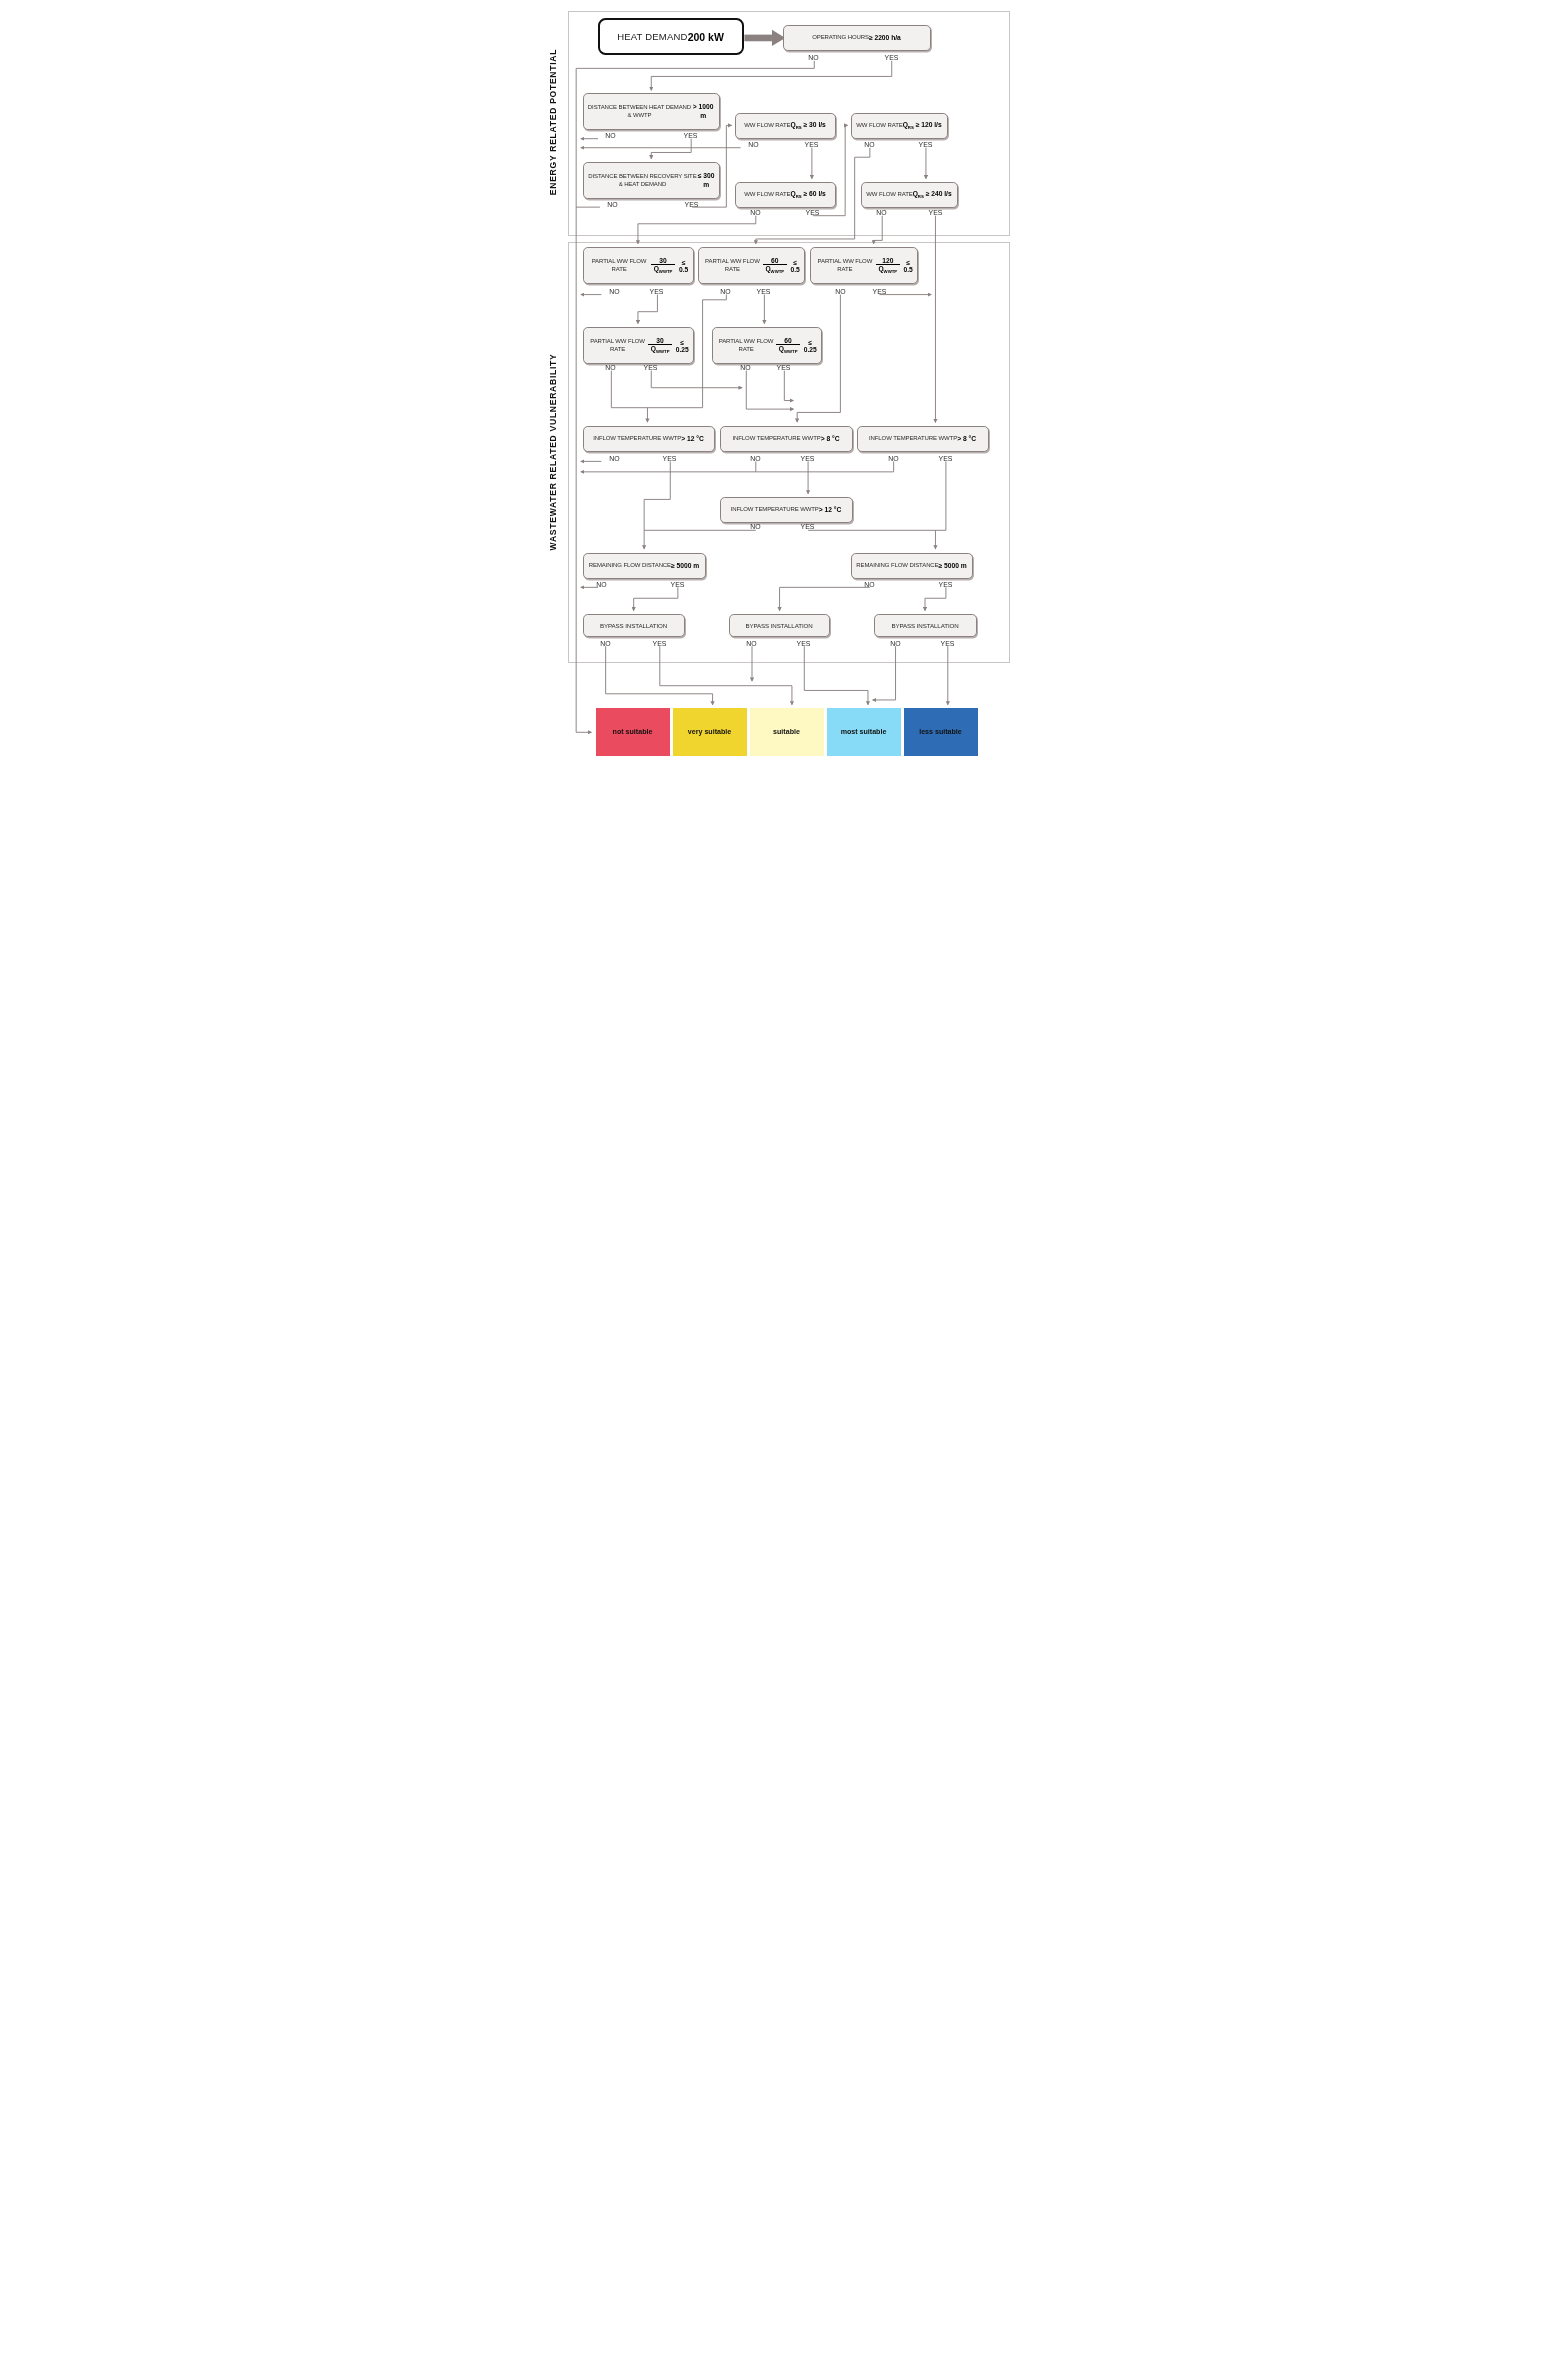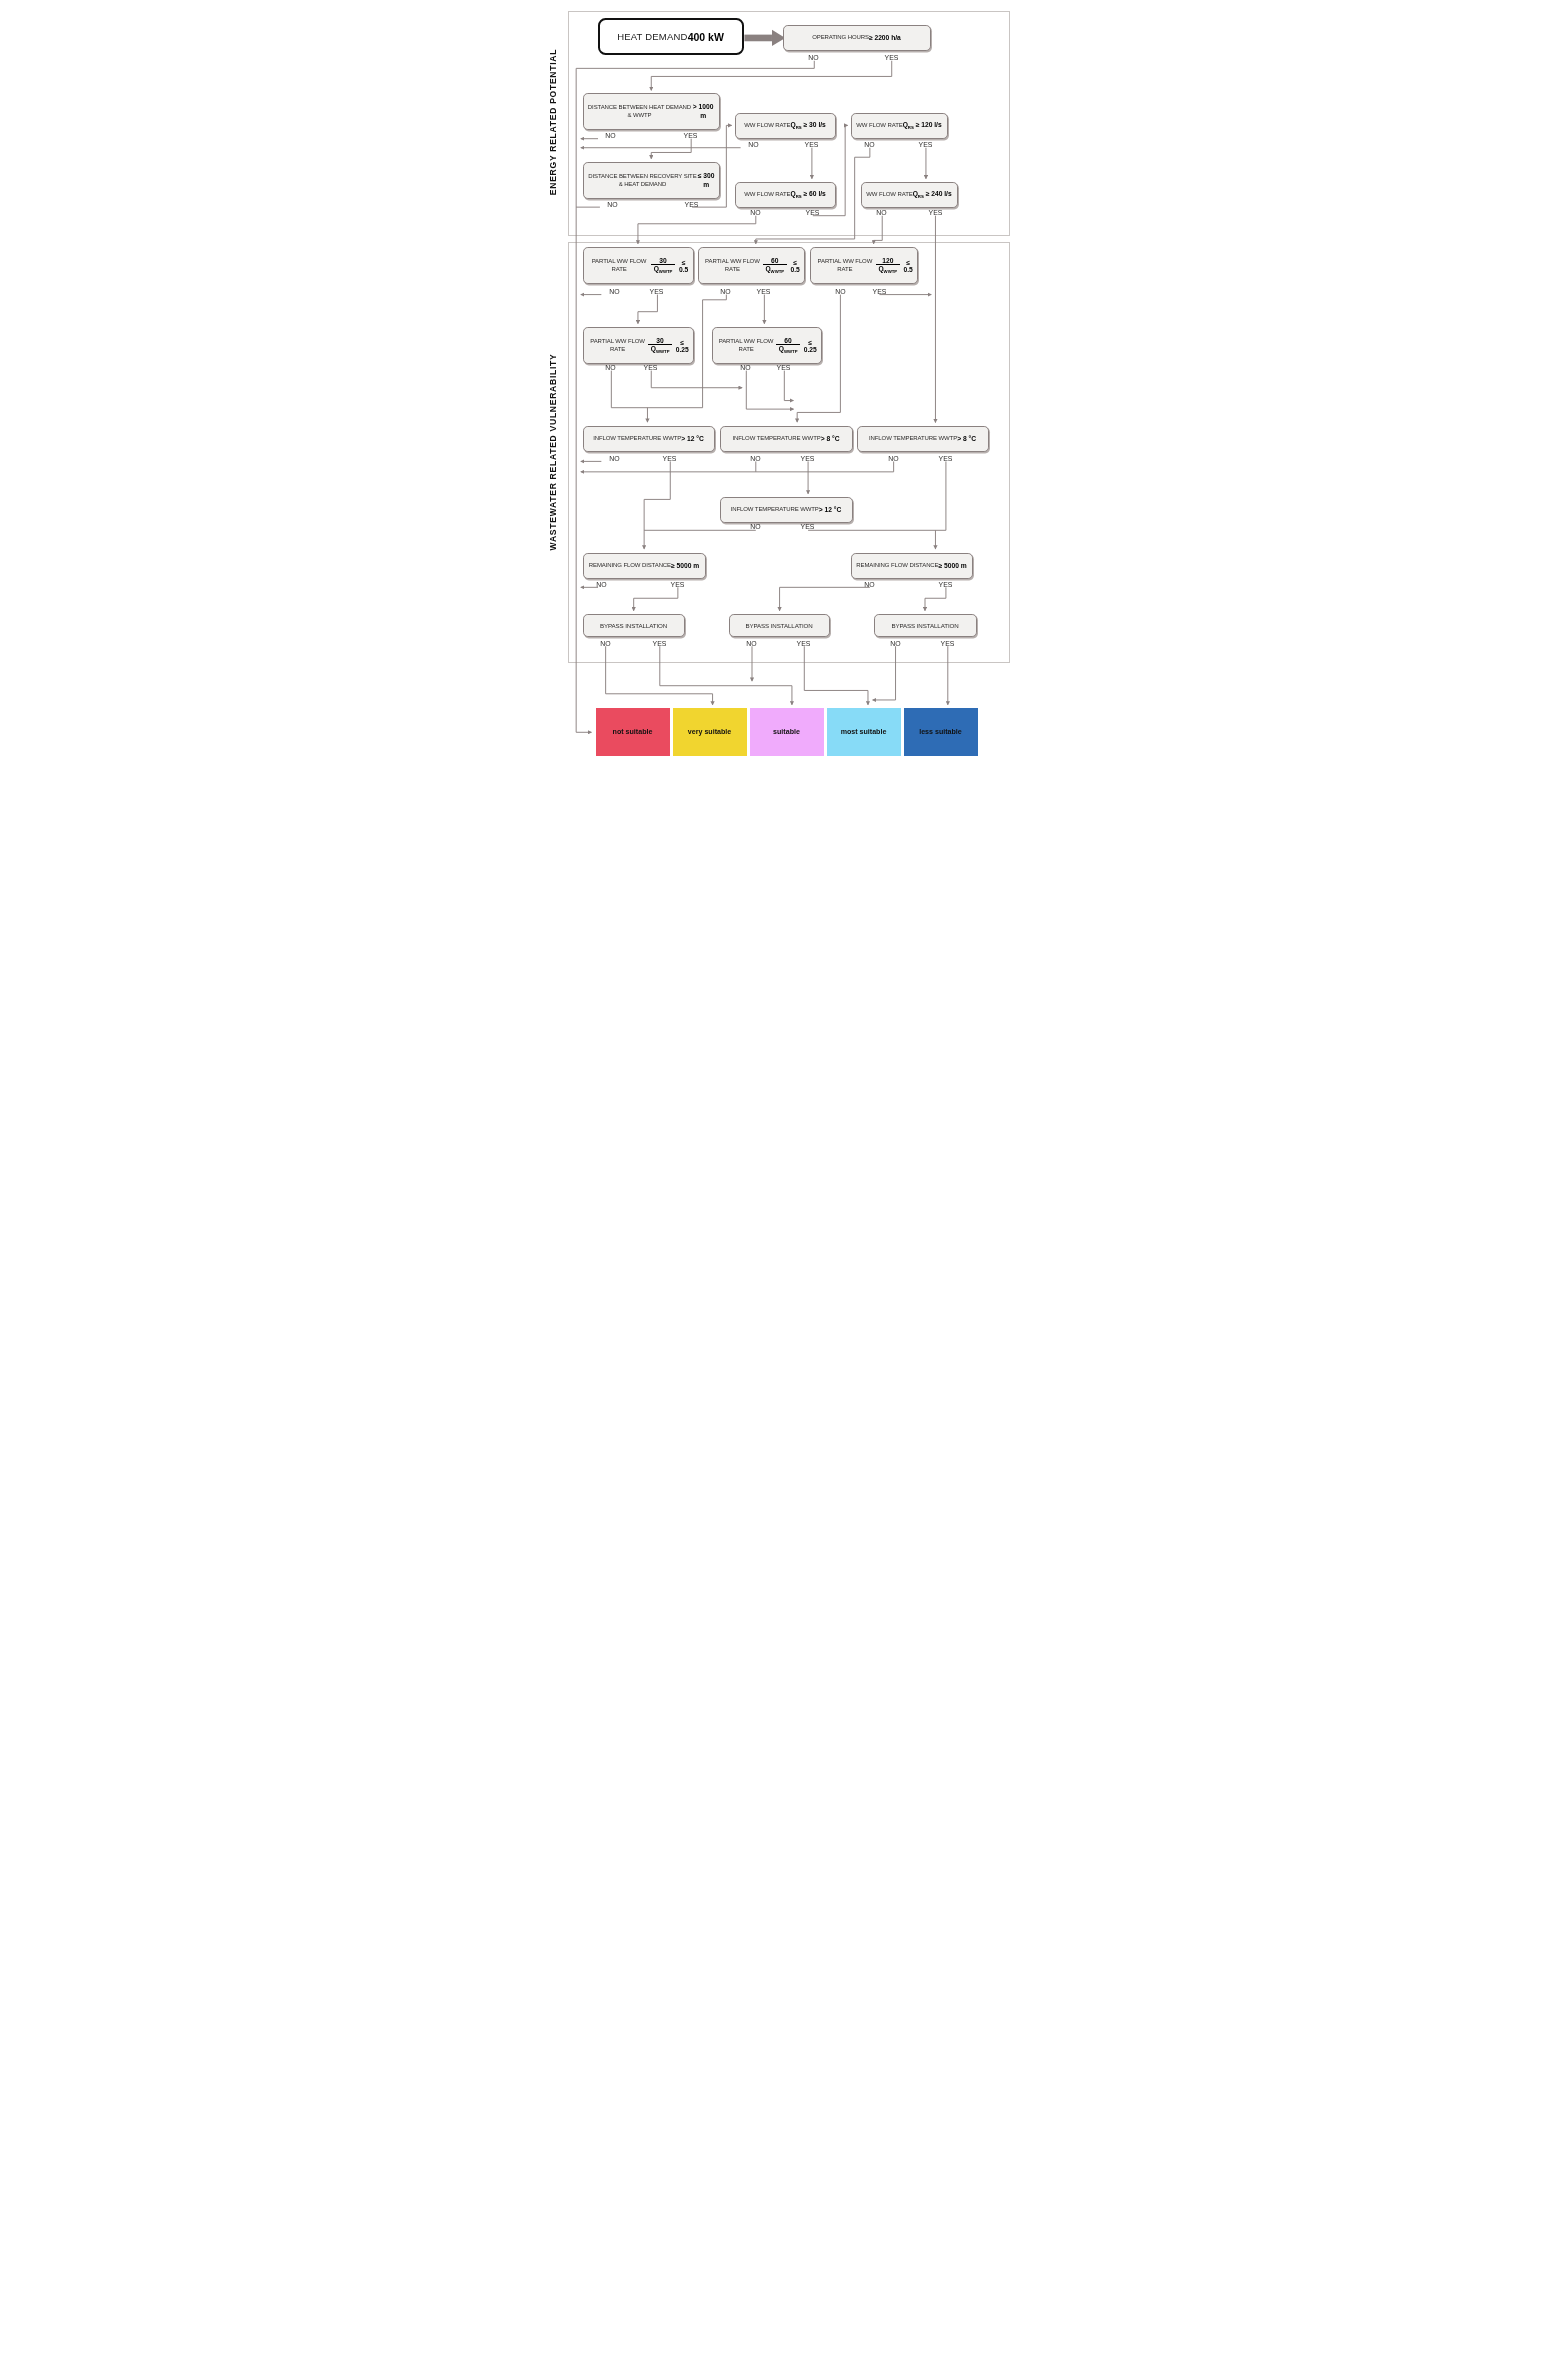--- a/index.html
+++ b/index.html
@@ -97,21 +97,21 @@
       <path d="M250,1359 V1442 H528 V1482" marker-end="url(#ah)"></path>
       <path d="M444,1359 V1432" marker-end="url(#ah)"></path>
       <path d="M554,1359 V1452 H688 V1482" marker-end="url(#ah)"></path>
       <path d="M746,1359 V1472 H698" marker-end="url(#ah)"></path>
       <path d="M856,1359 V1482" marker-end="url(#ah)"></path>
     </g>
   </svg>
 
   <div class="node start" style="left:57px;top:18px;width:146px;height:37px;">
     <div class="stitle">HEAT DEMAND</div>
-    <div class="sval">400 kW</div>
+    <div class="sval">200 kW</div>
   </div>
 
   <div class="node" style="left:242px;top:25px;width:148px;height:26px;">
     <div class="ntitle">OPERATING HOURS</div>
     <div class="nval">≥ 2200 h/a</div>
   </div>
 
   <div class="node" style="left:42px;top:93px;width:137px;height:37px;">
     <div class="ntitle">DISTANCE BETWEEN HEAT DEMAND &amp; WWTP</div>
     <div class="nval">&gt; 1000 m</div>
@@ -272,18 +272,18 @@
   <span class="br" style="left:405px;top:584px;">YES</span>
   <span class="br" style="left:65px;top:643px;">NO</span>
   <span class="br" style="left:119px;top:643px;">YES</span>
   <span class="br" style="left:211px;top:643px;">NO</span>
   <span class="br" style="left:263px;top:643px;">YES</span>
   <span class="br" style="left:355px;top:643px;">NO</span>
   <span class="br" style="left:407px;top:643px;">YES</span>
 
   <div class="result" style="left: 55px; background: rgb(234, 75, 95);">not suitable</div>
   <div class="result" style="left: 132px; background: rgb(241, 213, 47);">very suitable</div>
-  <div class="result" style="left: 209px; background: #f0abfc;">suitable</div>
+  <div class="result" style="left: 209px; background: #fef9c3;">suitable</div>
   <div class="result" style="left: 286px; background: rgb(135, 219, 247);">most suitable</div>
   <div class="result" style="left: 363px; background: rgb(46, 108, 181);">less suitable</div>
 
 </div>
 
 
 </body></html>

